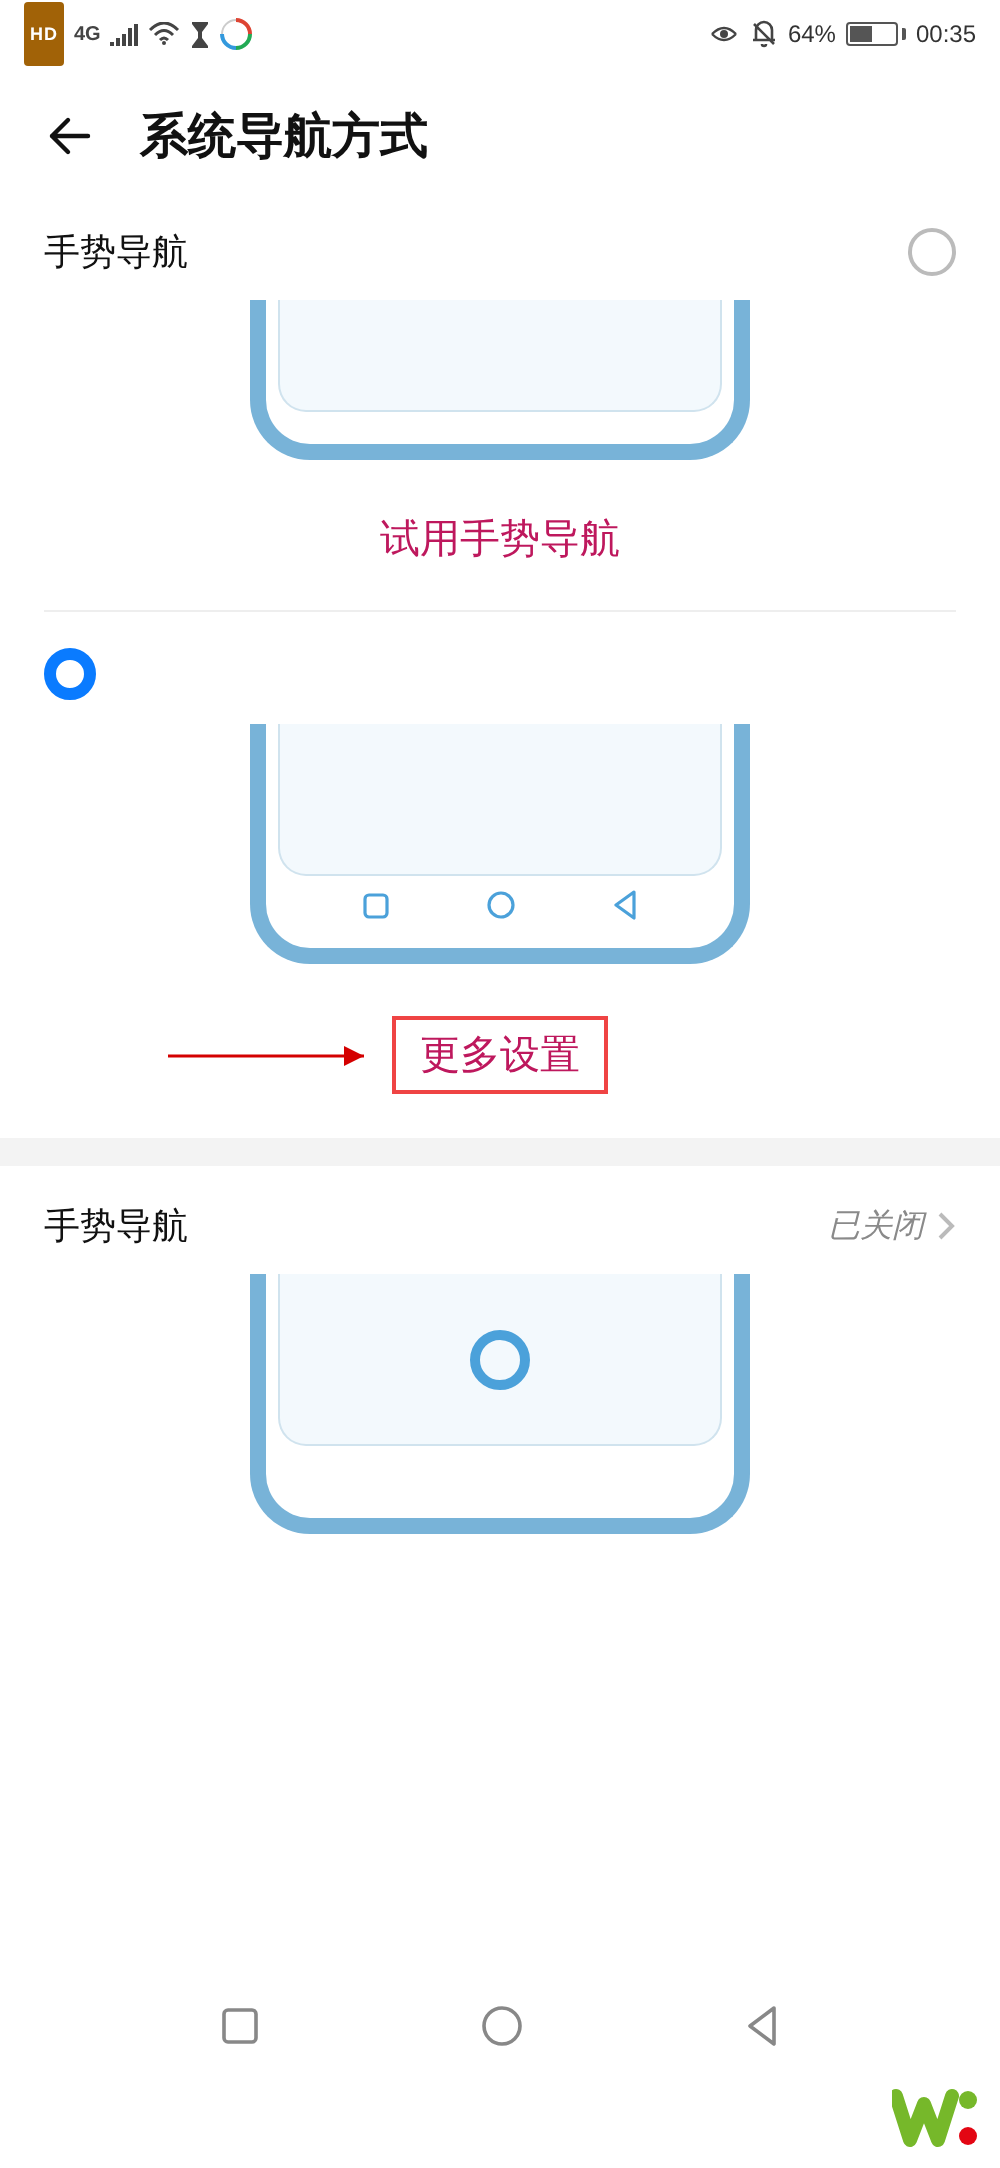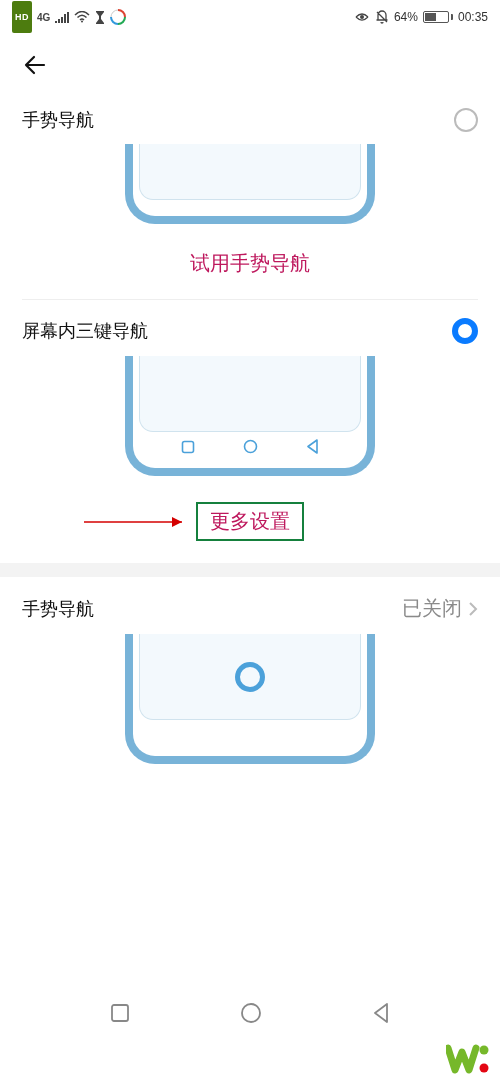--- a/index.html
+++ b/index.html
@@ -1,60 +1,60 @@
 <!DOCTYPE html>
 <html><head>
 <meta charset="utf-8">
 <style>
   * { box-sizing: border-box; margin: 0; padding: 0; }
   html, body { width: 500px; height: 1084px; font-family: "Helvetica Neue", Arial, "PingFang SC", "Microsoft YaHei", sans-serif; background: #fff; overflow: hidden; }
 
   
   .status-bar { height: 30px; padding: 4px 12px 0 12px; display: flex; justify-content: space-between; align-items: center; font-size: 12px; color: #333; }
   .status-left, .status-right { display: flex; align-items: center; gap: 5px; }
-  .hd-badge { background: #4d7c0f; color: #fff; font-size: 9px; font-weight: bold; padding: 11px 3px; border-radius: 2px; letter-spacing: .5px; }
+  .hd-badge { background: #a16207; color: #fff; font-size: 9px; font-weight: bold; padding: 11px 3px; border-radius: 2px; letter-spacing: .5px; }
   .sig-4g { font-size: 10px; font-weight: bold; color:#444; }
   .status-left svg, .status-right svg { display:block; }
   .battery { display:flex; align-items:center; gap:2px; }
   .battery-body { width: 26px; height: 12px; border: 1px solid #555; border-radius: 2px; position: relative; }
   .battery-fill { position:absolute; left:1px; top:1px; bottom:1px; width: 46%; background:#555; }
   .battery-tip { width:2px; height:6px; background:#555; border-radius:0 1px 1px 0; }
 
   
   .header { display:flex; align-items:center; padding: 22px 22px 12px 22px; gap: 22px; }
   .header .back svg { display:block; }
   .header h1 { font-size: 24px; font-weight: 600; color:#111; }
 
   
   .section { padding: 0 22px; }
   .row { display:flex; justify-content:space-between; align-items:center; padding: 18px 0 8px 0; }
   .row-label { font-size: 18px; color:#111; }
   .radio { width:24px; height:24px; border:2px solid #bbb; border-radius:50%; flex:none; }
   .radio.selected { width:26px; height:26px; border:6px solid #0a7bff; border-radius:50%; }
   .row-right { display:flex; align-items:center; gap:6px; }
-  .row-status { font-size:20px; color:#8a8a8a; }
+  .row-status { font-size:16px; color:#8a8a8a;font-style:italic; }
   .chev { color:#bbb; }
 
   
   .preview-wrap { display:flex; justify-content:center; padding: 4px 0 4px 0; }
   .device { width: 250px; border: 8px solid #78b3d8; border-top: none; border-radius: 0 0 30px 30px; background:#fff; position:relative; }
   .device-inner { margin: 0 6px 6px 6px; border: 1px solid #d0e3ee; border-top:none; border-radius: 0 0 14px 14px; background:#f3f9fd; }
   .dev-a { height: 80px; }
   .dev-a .device-inner { height: 56px; }
   .dev-b { height: 120px; }
   .dev-b .device-inner { height: 76px; }
   .dev-c { height: 130px; }
   .dev-c .device-inner { height: 86px; display:flex; justify-content:center; align-items:center; }
   .nav-keys { position:absolute; left:0; right:0; bottom:14px; display:flex; justify-content:space-evenly; align-items:center; }
   .nav-keys svg { display:block; }
   .float-ring { width:30px; height:30px; border:5px solid #4ba1da; border-radius:50%; }
 
   .link-row { text-align:center; padding: 22px 0 22px 0; }
   .link-text { font-size:20px; color:#be185d; font-weight:500; display:inline-block; }
-  .highlight-box { border:2px solid #15803d; padding: 4px 12px; }
+  .highlight-box { border:2px solid #ef4444; padding: 4px 12px; }
   .arrow-wrap { position:relative; display:inline-block; }
   .arrow-svg { position:absolute; right: 100%; top: 50%; transform: translateY(-50%); margin-right: 4px; }
 
   .divider { height: 14px; background:#f3f3f3; }
   .thin-line { height:1px; background:#eee; margin: 0 22px; }
 
   
   .sys-nav { position:absolute; left:0; right:0; bottom:48px; height:46px; display:flex; justify-content:space-evenly; align-items:center; }
   .sys-nav svg { display:block; }
 
@@ -106,41 +106,41 @@
     <span>00:35</span>
   </div>
 </div>
 
 <div class="header">
   <span class="back">
     <svg width="26" height="26" viewBox="0 0 26 26">
         <path d="M4 13 H22 M4 13 L12 5 M4 13 L12 21" fill="none" stroke="#111" stroke-width="2.2" stroke-linecap="round" stroke-linejoin="round"></path>
       </svg>
   </span>
+  <h1>系统导航方式</h1>
 </div>
 
 <div class="section">
   <div class="row">
     <span class="row-label">手势导航</span>
     <span class="radio"></span>
   </div>
 </div>
 <div class="preview-wrap">
   <div class="device dev-a">
       <div class="device-inner"></div>
     </div>
 </div>
 <div class="link-row">
   <span class="link-text">试用手势导航</span>
 </div>
 <div class="thin-line"></div>
 
 <div class="section">
   <div class="row">
-    <span class="row-label">屏幕内三键导航</span>
     <span class="radio selected"></span>
   </div>
 </div>
 <div class="preview-wrap">
   <div class="device dev-b">
     <div class="device-inner"></div>
     <div class="nav-keys">
       <svg width="14" height="14">
           <rect x="1.5" y="1.5" width="11" height="11" rx="2" fill="none" stroke="#4ba1da" stroke-width="1.6"></rect>
         </svg>

